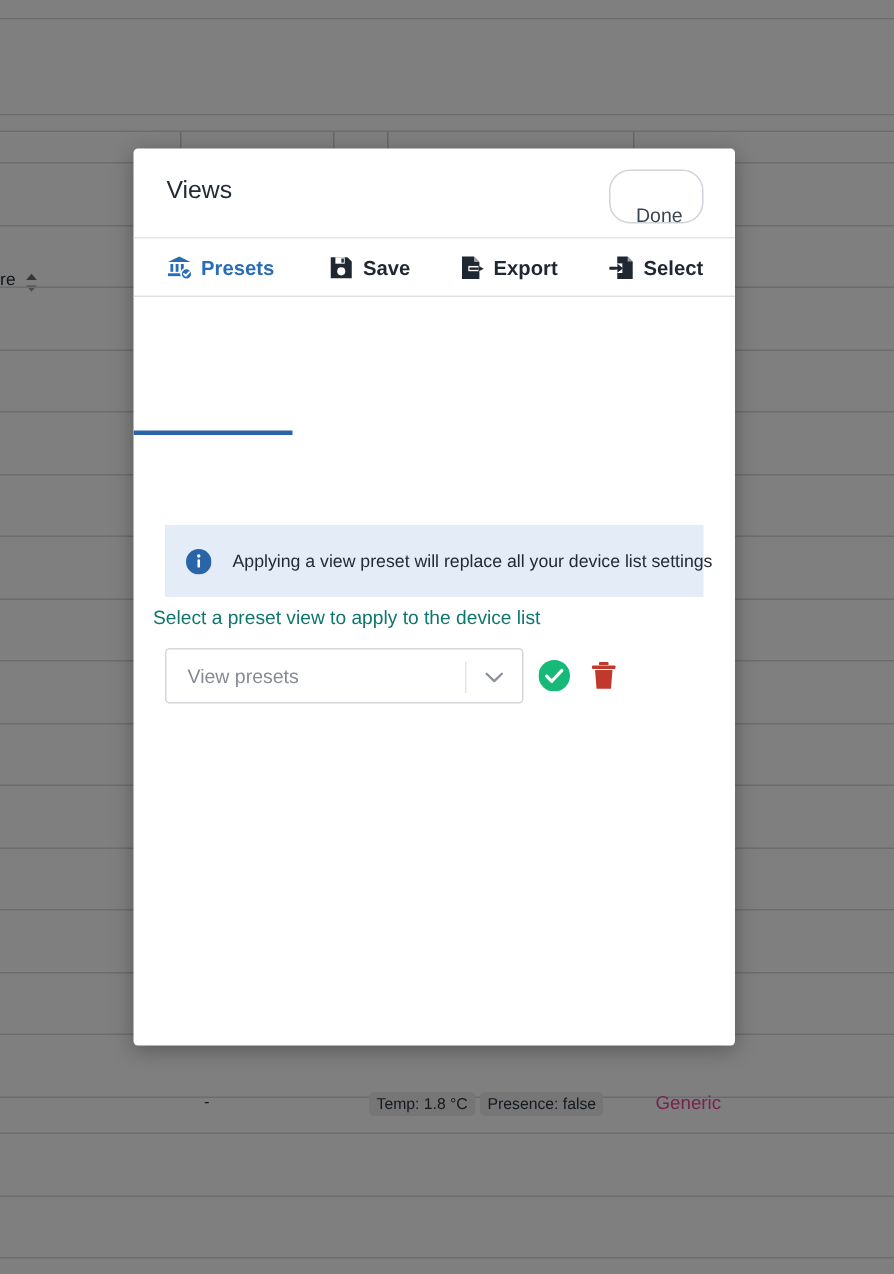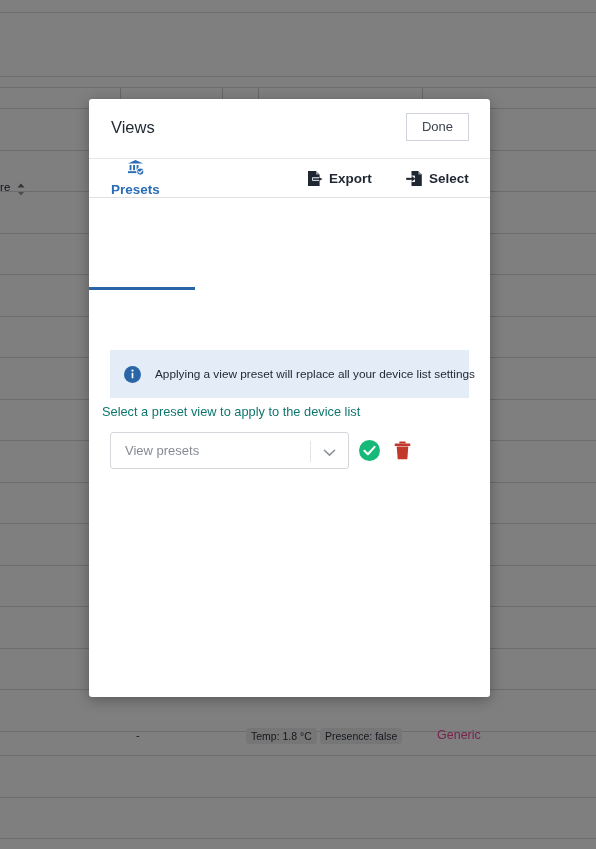--- a/index.html
+++ b/index.html
@@ -128,29 +128,29 @@
     color: #222a35;
     font-weight: 400;
   }
   .done-button {
     position: absolute;
     right: 21px;
     top: 14px;
     width: 63px;
     height: 28px;
     border: 1px solid #cfd4da;
-    border-radius: 0;
+    border-radius: 14px;
     background: #ffffff;
     color: #3c4450;
     font-size: 13px;
     font-family: "Liberation Sans", sans-serif;
     cursor: pointer;
     line-height: 26px;
     text-align: center;
-    padding: 0;
+    padding: 17px;
   }
 
   .tab-bar {
     position: relative;
     height: 38px;
     flex: none;
     border-bottom: 1px solid #e0e0e0;
   }
   .tab {
     position: absolute;
@@ -159,21 +159,21 @@
     display: flex;
     align-items: center;
     gap: 6px;
     cursor: pointer;
     font-size: 13.5px;
     color: #1f2733;
     font-weight: bold;
     padding: 0 4px;
     box-sizing: border-box;
   }
-  .tab.active { color: #2a6cb5; flex-direction: column; }
+  .tab.active { color: #2a6cb5; }
   .tab-underline {
     position: absolute;
     left: 0;
     top: 188px;
     width: 106px;
     height: 3px;
     background: #2a65a8;
   }
   .tab-icon {
     width: 17px; height: 17px;
@@ -345,20 +345,31 @@
           <rect x="6.1" y="6" width="1.9" height="5.2" fill="#2a6cb5"></rect>
           <rect x="9.6" y="6" width="1.9" height="5.2" fill="#2a6cb5"></rect>
           <rect x="1" y="12.2" width="12.2" height="1.9" fill="#2a6cb5"></rect>
           <circle cx="13.3" cy="12.6" r="3.6" fill="#2a6cb5" stroke="#ffffff" stroke-width="1.1"></circle>
           <path d="M11.6 12.6 L12.9 13.9 L15.1 11.4" stroke="#ffffff" stroke-width="1.25" fill="none" stroke-linecap="round" stroke-linejoin="round"></path>
         </svg>
       </span>
       <span>Presets</span>
     </div>
 
+    <div class="tab" style="left:126px;">
+      <span class="tab-icon">
+        <svg width="17" height="17" viewBox="0 0 17 17">
+          <path d="M1.5 1.5 H12.6 L15.5 4.4 V15.5 H1.5 Z" fill="#1f2733"></path>
+          <rect x="4.6" y="1.5" width="6.2" height="4.3" fill="#ffffff"></rect>
+          <rect x="8.6" y="2.3" width="1.6" height="2.8" fill="#1f2733"></rect>
+          <circle cx="8.5" cy="10.9" r="2.7" fill="#ffffff"></circle>
+        </svg>
+      </span>
+      <span>Save</span>
+    </div>
 
     <div class="tab" style="left:213px;">
       <span class="tab-icon">
         <svg width="17" height="17" viewBox="0 0 17 17">
           <path d="M2 1 H10 L13.6 4.6 V16 H2 Z" fill="#1f2733"></path>
           <polygon points="10,1 13.6,4.6 10,4.6" fill="#ffffff" opacity="0.55"></polygon>
           <rect x="6.6" y="8.1" width="7.4" height="1.9" fill="#1f2733"></rect>
           <rect x="6.2" y="7.3" width="8.1" height="3.5" fill="#ffffff"></rect>
           <rect x="7.0" y="8.3" width="6.0" height="1.6" fill="#1f2733"></rect>
           <polygon points="13.0,7.2 16.5,9.1 13.0,11.0" fill="#1f2733"></polygon>

